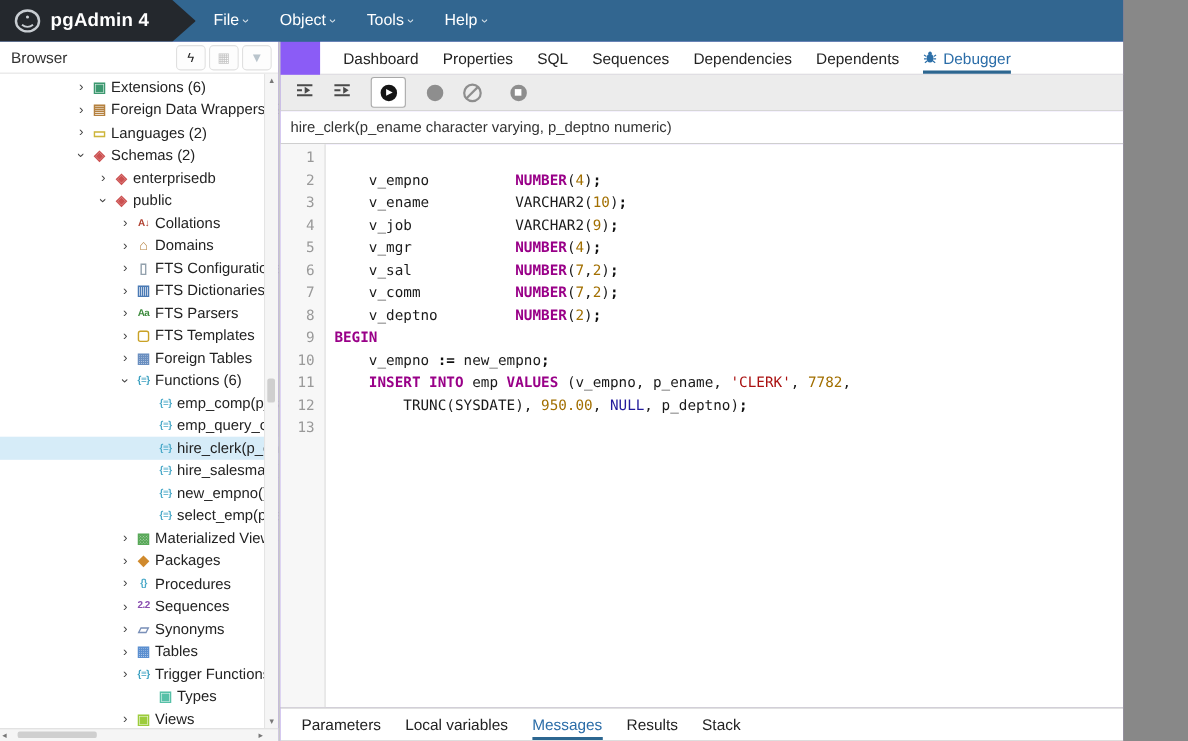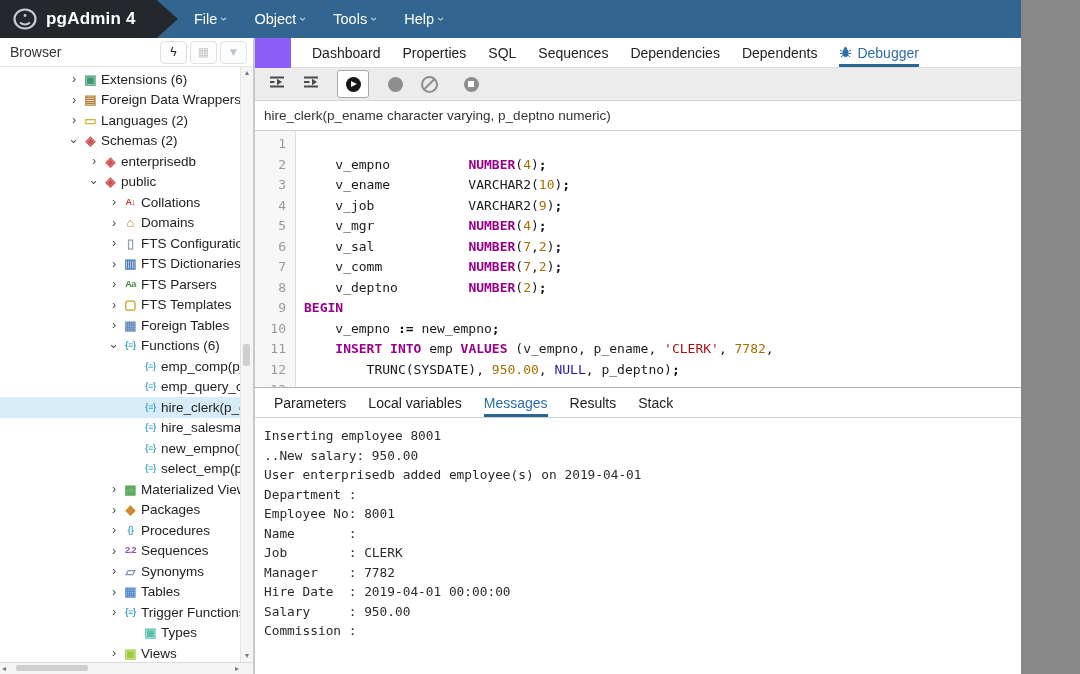--- a/index.html
+++ b/index.html
@@ -422,28 +422,15 @@
             <span>Messages</span>
           </div>
           <div class="tab">
             <span>Results</span>
           </div>
           <div class="tab">
             <span>Stack</span>
           </div>
         </div>
 
-      <div class="messages">
-        <pre id="messages-pre">Inserting employee 8001
-..New salary: 950.00
-User enterprisedb added employee(s) on 2019-04-01
-Department :
-Employee No: 8001
-Name       :
-Job        : CLERK
-Manager    : 7782
-Hire Date  : 2019-04-01 00:00:00
-Salary     : 950.00
-Commission :</pre>
-      </div>
     </div>
   </div>
 </div>
 
 </body></html>

